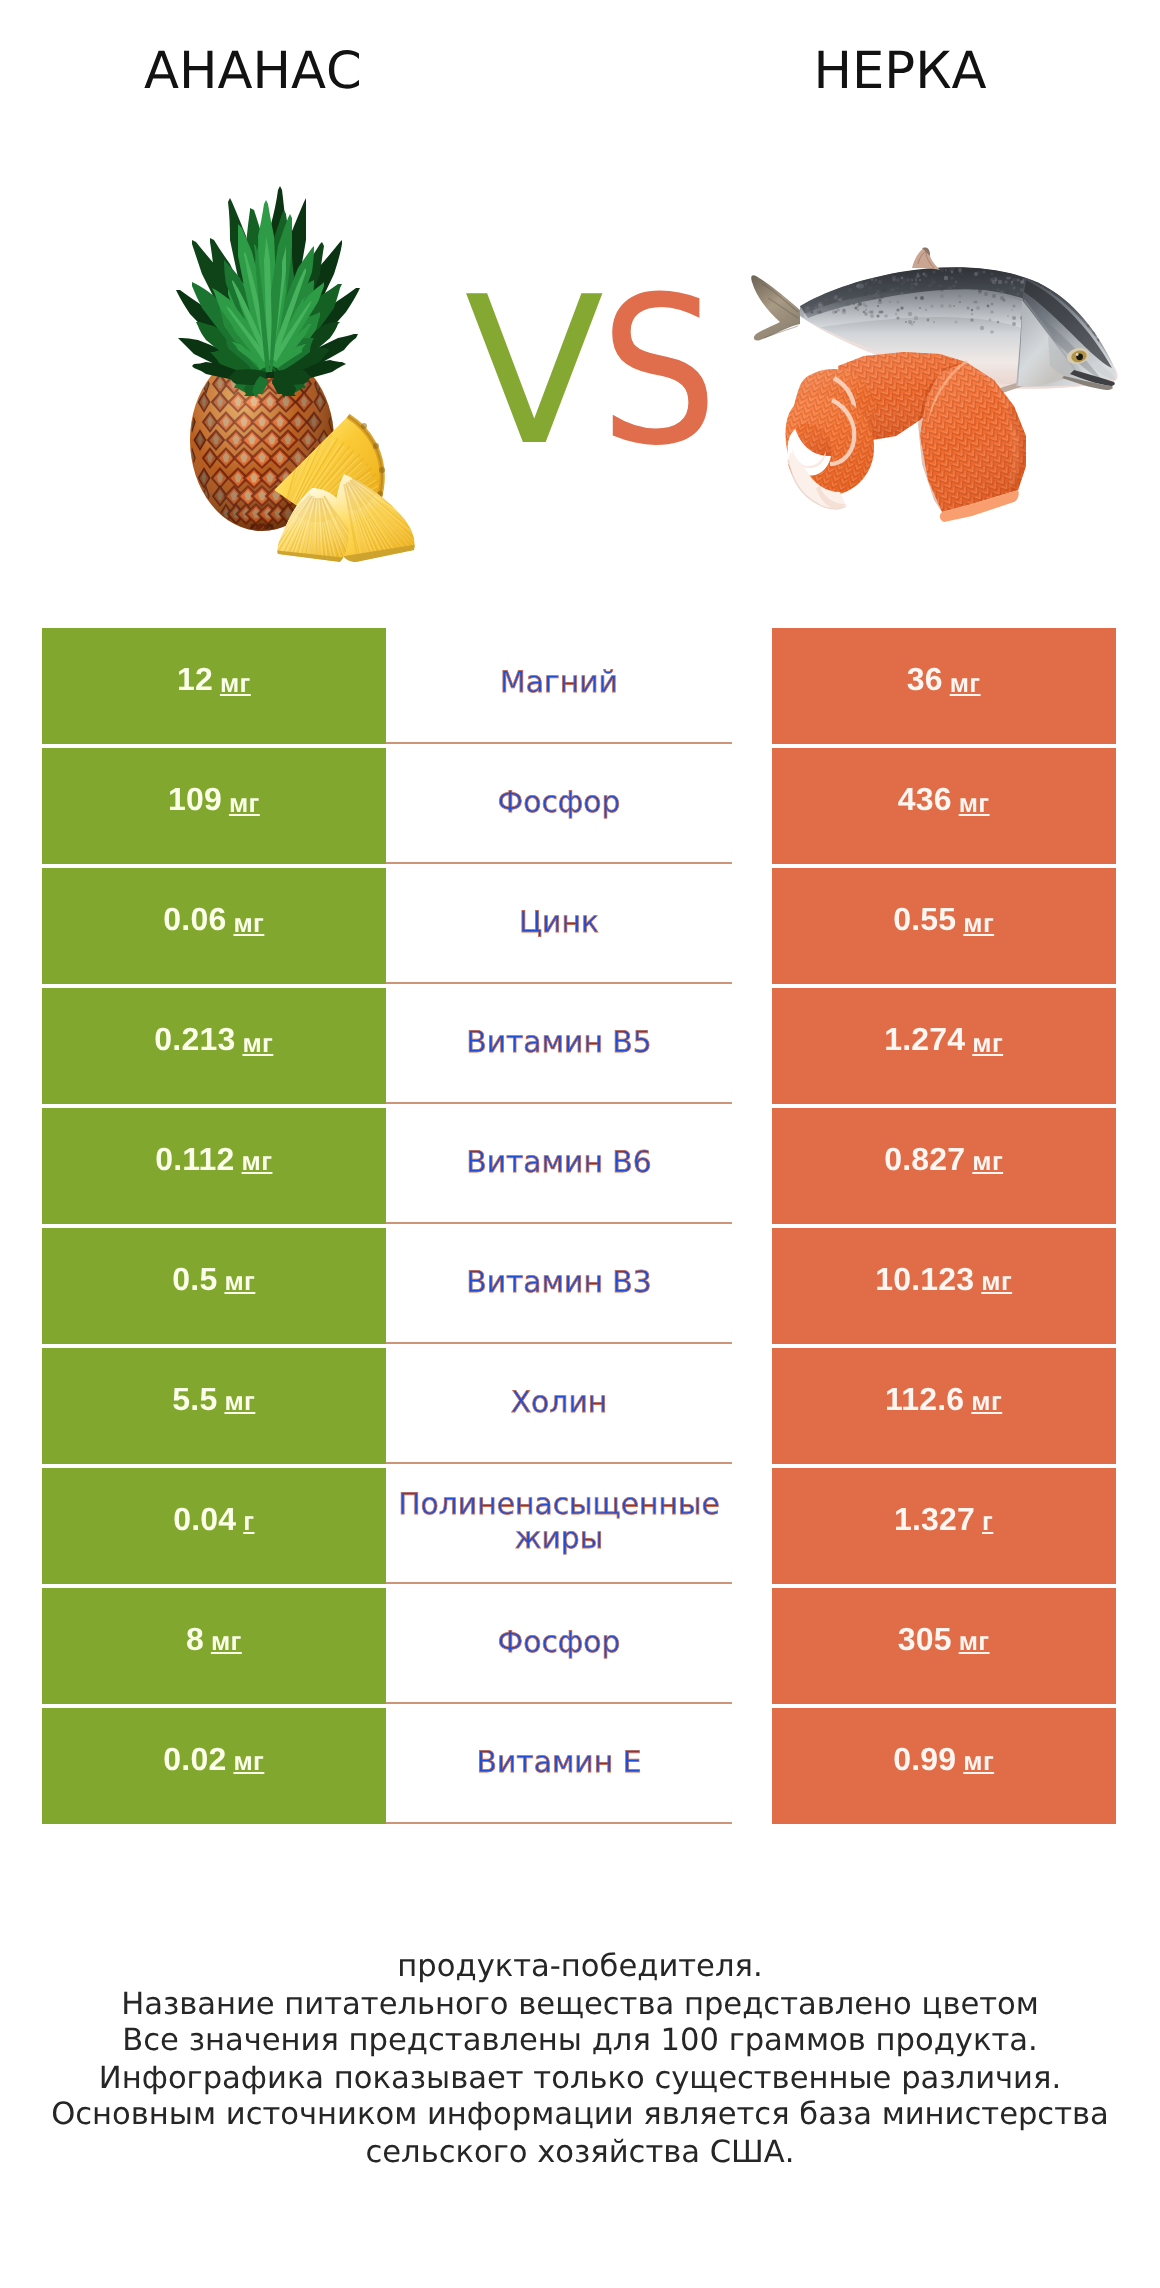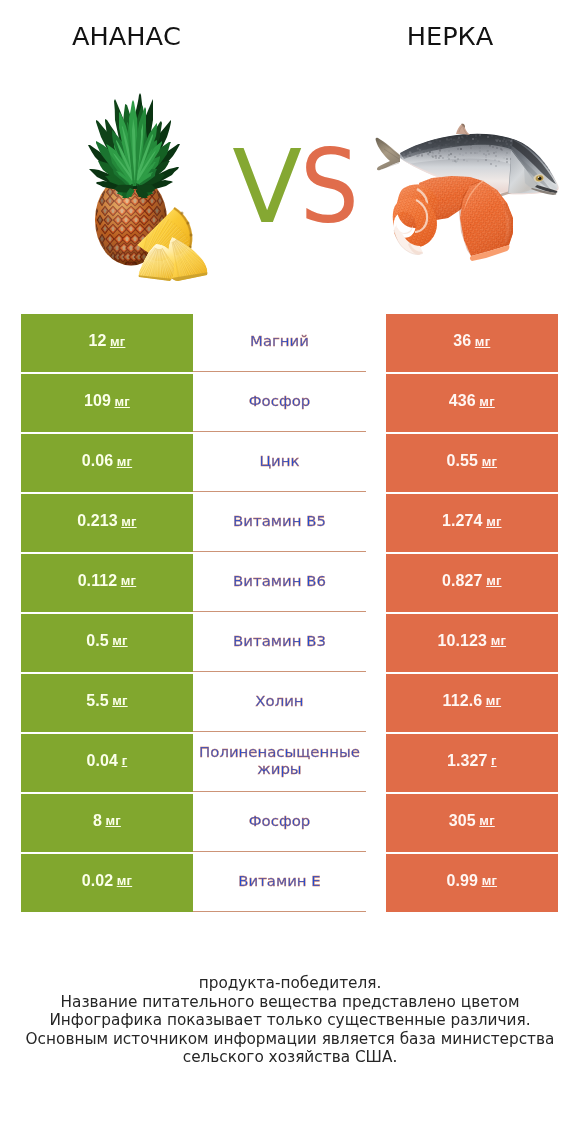--- a/index.html
+++ b/index.html
@@ -1406,18 +1406,19 @@
         <div class="cell cell-right">
           <span class="val">0.99</span>
           <span class="unit">мг</span>
         </div>
       </div>
     </div>
 
   <div class="footer">
       <div>продукта-победителя.</div>
       <div>Название питательного вещества представлено цветом</div>
+      <div>Все значения представлены для 100 граммов продукта.</div>
       <div>Инфографика показывает только существенные различия.</div>
       <div>Основным источником информации является база министерства</div>
       <div>сельского хозяйства США.</div>
     </div>
 
 </div>
 
 </body></html>

